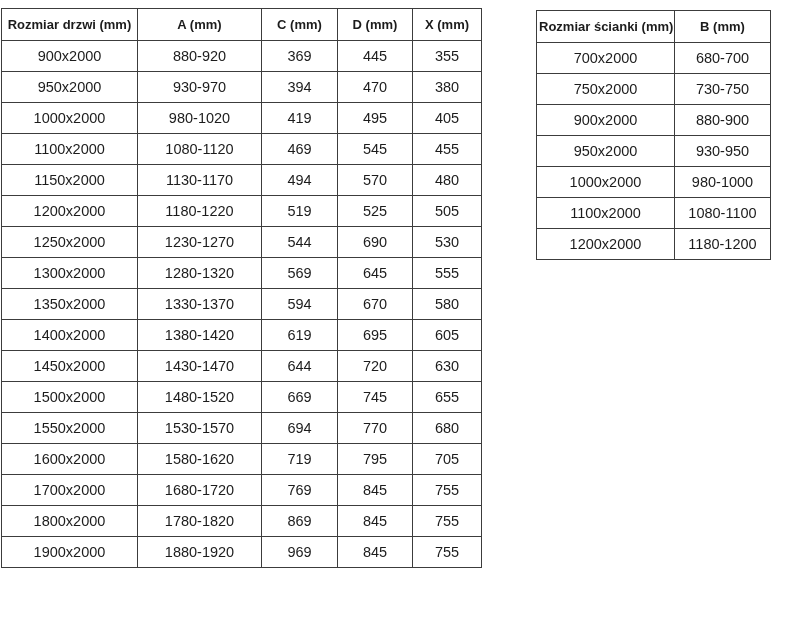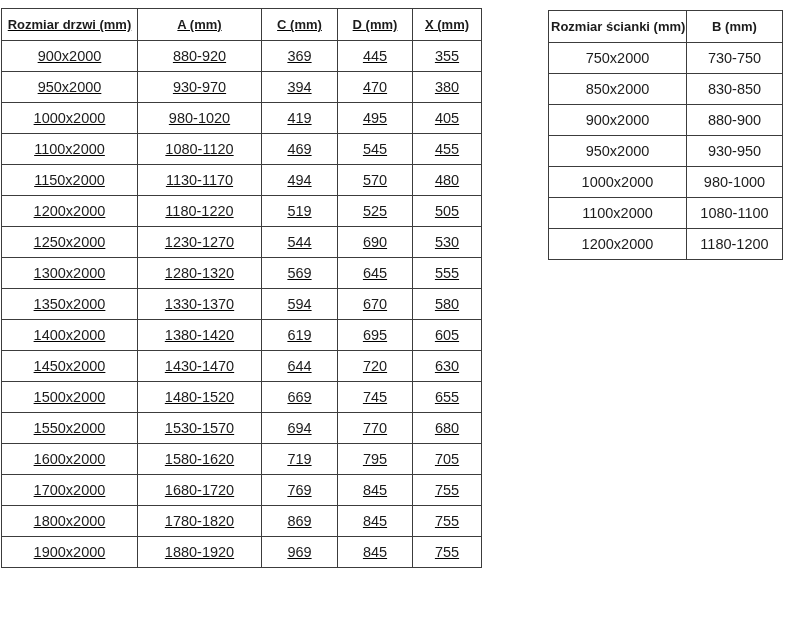--- a/index.html
+++ b/index.html
@@ -40,24 +40,23 @@
   }
   table.spec td {
     font-size: 14.5px;
     font-weight: normal;
     height: 30px;
   }
   #door-table {
     left: 1px;
     top: 8px;
     width: 480px;
-    text-decoration: underline;
   }
   #wall-table {
-    left: 548px;
+    left: 536px;
     top: 10px;
     width: 234px;
   }
 </style>
 </head>
 <body>
 
 <div class="stage">
   <table class="spec" id="door-table">
       <colgroup>
@@ -205,26 +204,26 @@
         <col style="width: 96px;">
       </colgroup>
       <thead>
         <tr>
           <th>Rozmiar ścianki (mm)</th>
           <th>B (mm)</th>
         </tr>
       </thead>
       <tbody>
         <tr>
+          <td>700x2000</td>
+          <td>680-700</td>
+        </tr>
+        <tr>
           <td>750x2000</td>
           <td>730-750</td>
-        </tr>
-        <tr>
-          <td>850x2000</td>
-          <td>830-850</td>
         </tr>
         <tr>
           <td>900x2000</td>
           <td>880-900</td>
         </tr>
         <tr>
           <td>950x2000</td>
           <td>930-950</td>
         </tr>
         <tr>

